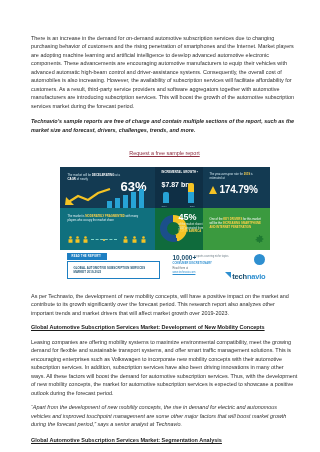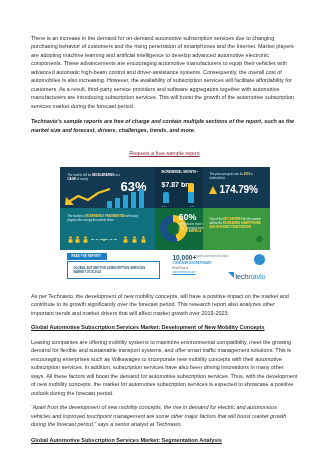--- a/index.html
+++ b/index.html
@@ -361,21 +361,21 @@
     position: absolute;
     right: 5px; top: 4px;
     width: 11px; height: 11px;
     border-radius: 50%;
     background: #2e8fd0;
   }
   .logo {
     position: absolute;
     right: 4px; bottom: 3px;
     font-size: 7.5px;
-    font-weight: normal;
+    font-weight: bold;
     letter-spacing: -0.2px;
   }
   .logo .tech { color: #1b4f6e; }
   .logo .navio { color: #2e8fd0; }
   .logo-mark {
     display: inline-block;
     width: 0; height: 0;
     border-top: 3px solid #2e8fd0;
     border-bottom: 3px solid transparent;
     border-left: 3px solid transparent;
@@ -477,21 +477,21 @@
             </svg>
           <svg class="person" style="left:73px;" viewBox="0 0 10 14">
               <circle cx="5" cy="3" r="2.6" fill="#f5c324"></circle>
               <rect x="1" y="6.5" width="8" height="7" fill="#f5c324"></rect>
             </svg>
         </div>
       </div>
 
       <div class="ig-cell q2 c-green">
         <div class="donut"></div>
-        <div class="q2-val">60%</div>
+        <div class="q2-val">45%</div>
         <div class="q2-cap">
           <span>of the market share in 2017 originated from</span>
           <b>NORTH AMERICA</b>
         </div>
       </div>
 
       <div class="ig-cell q3 c-greenlt">
         <div class="q3-cap">
           <span>One of the</span>
           <b>KEY DRIVERS</b>

